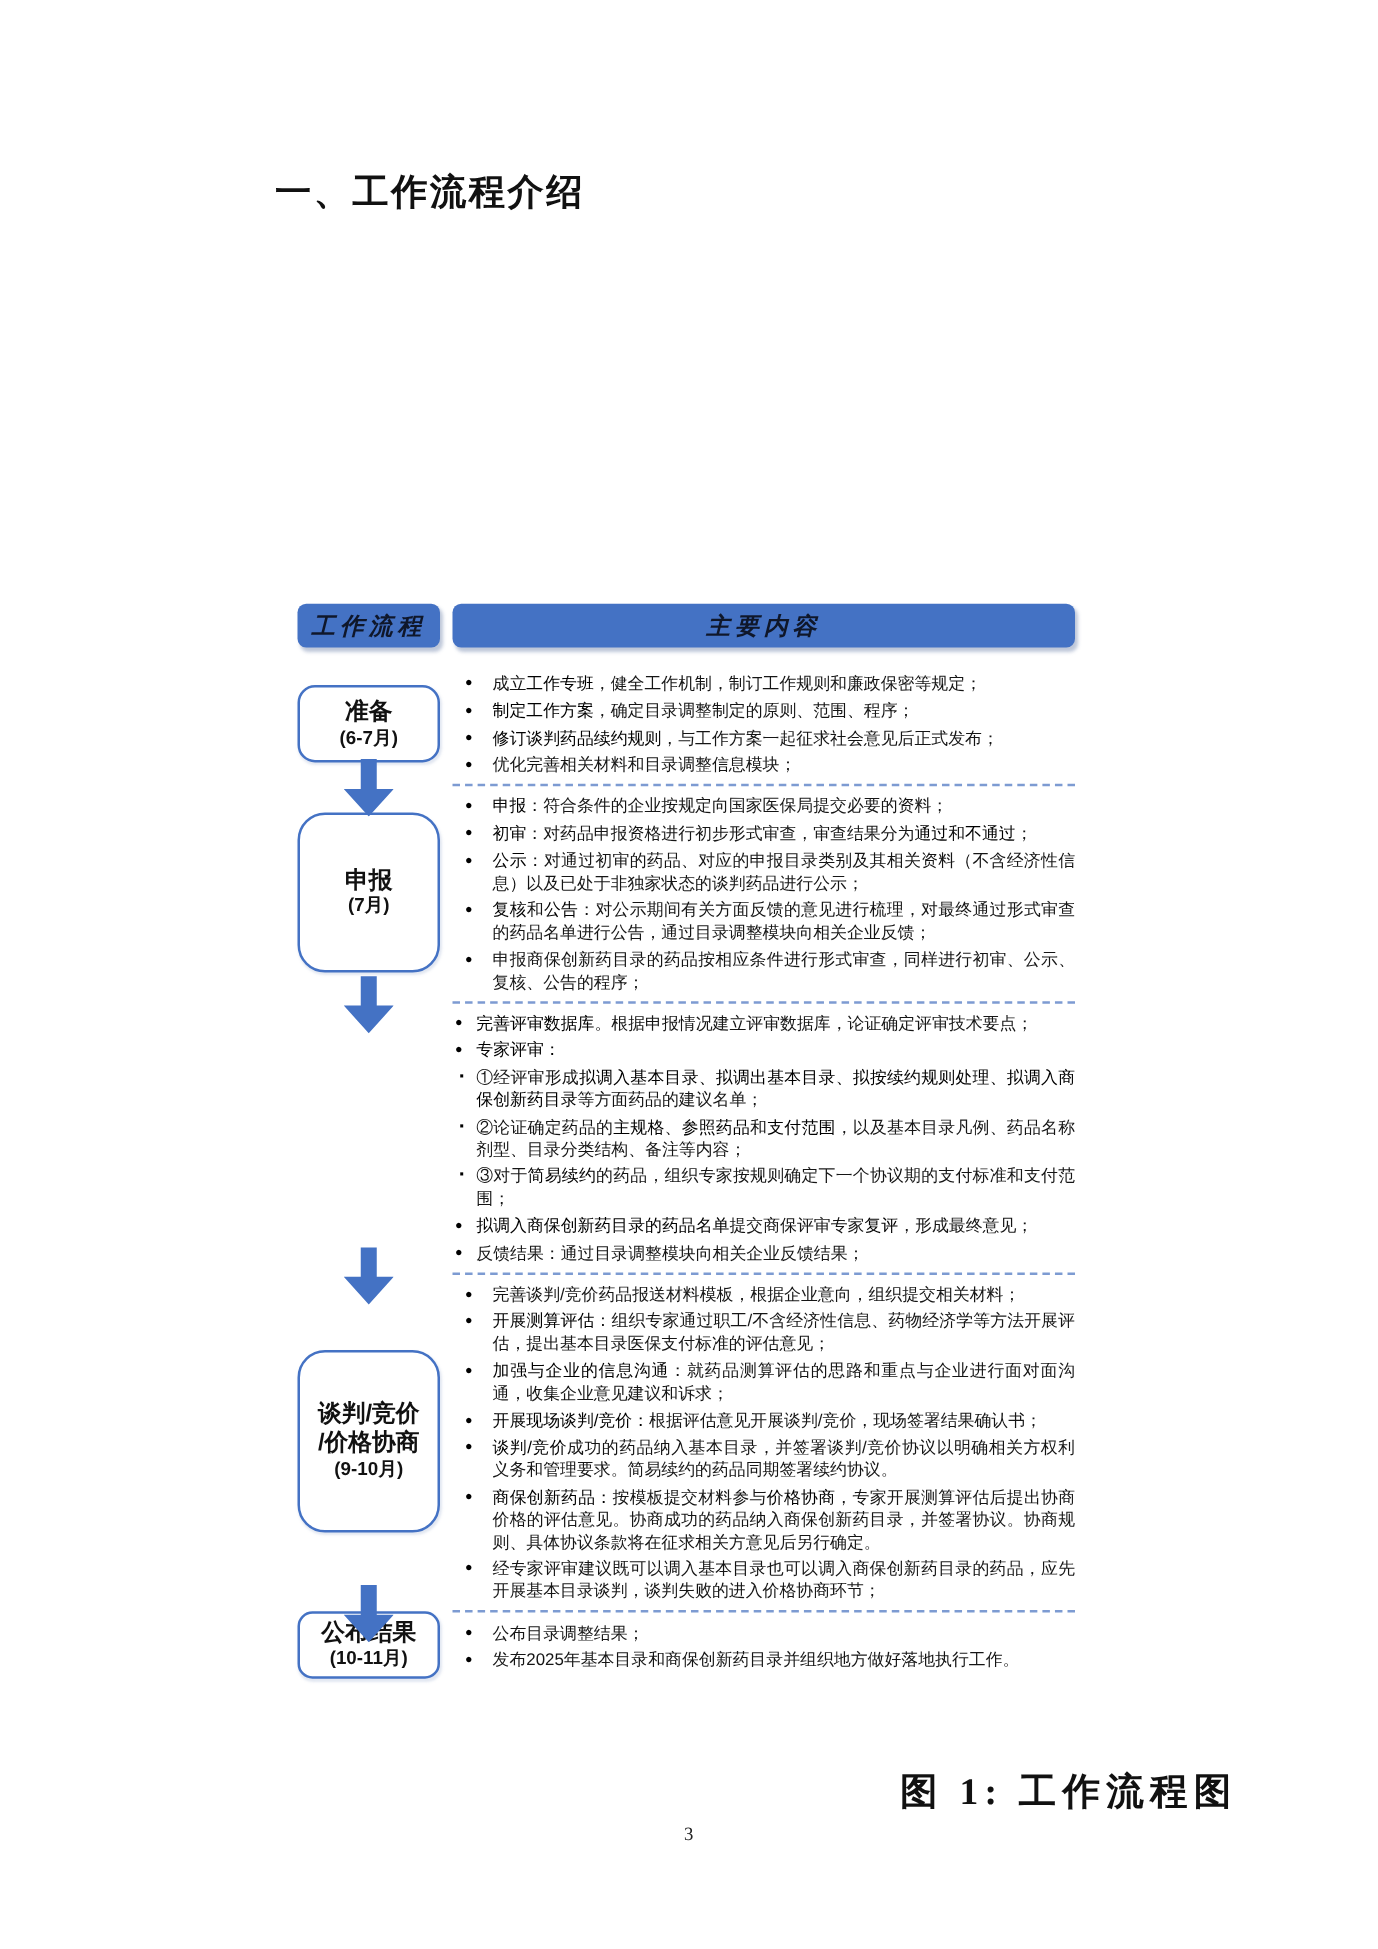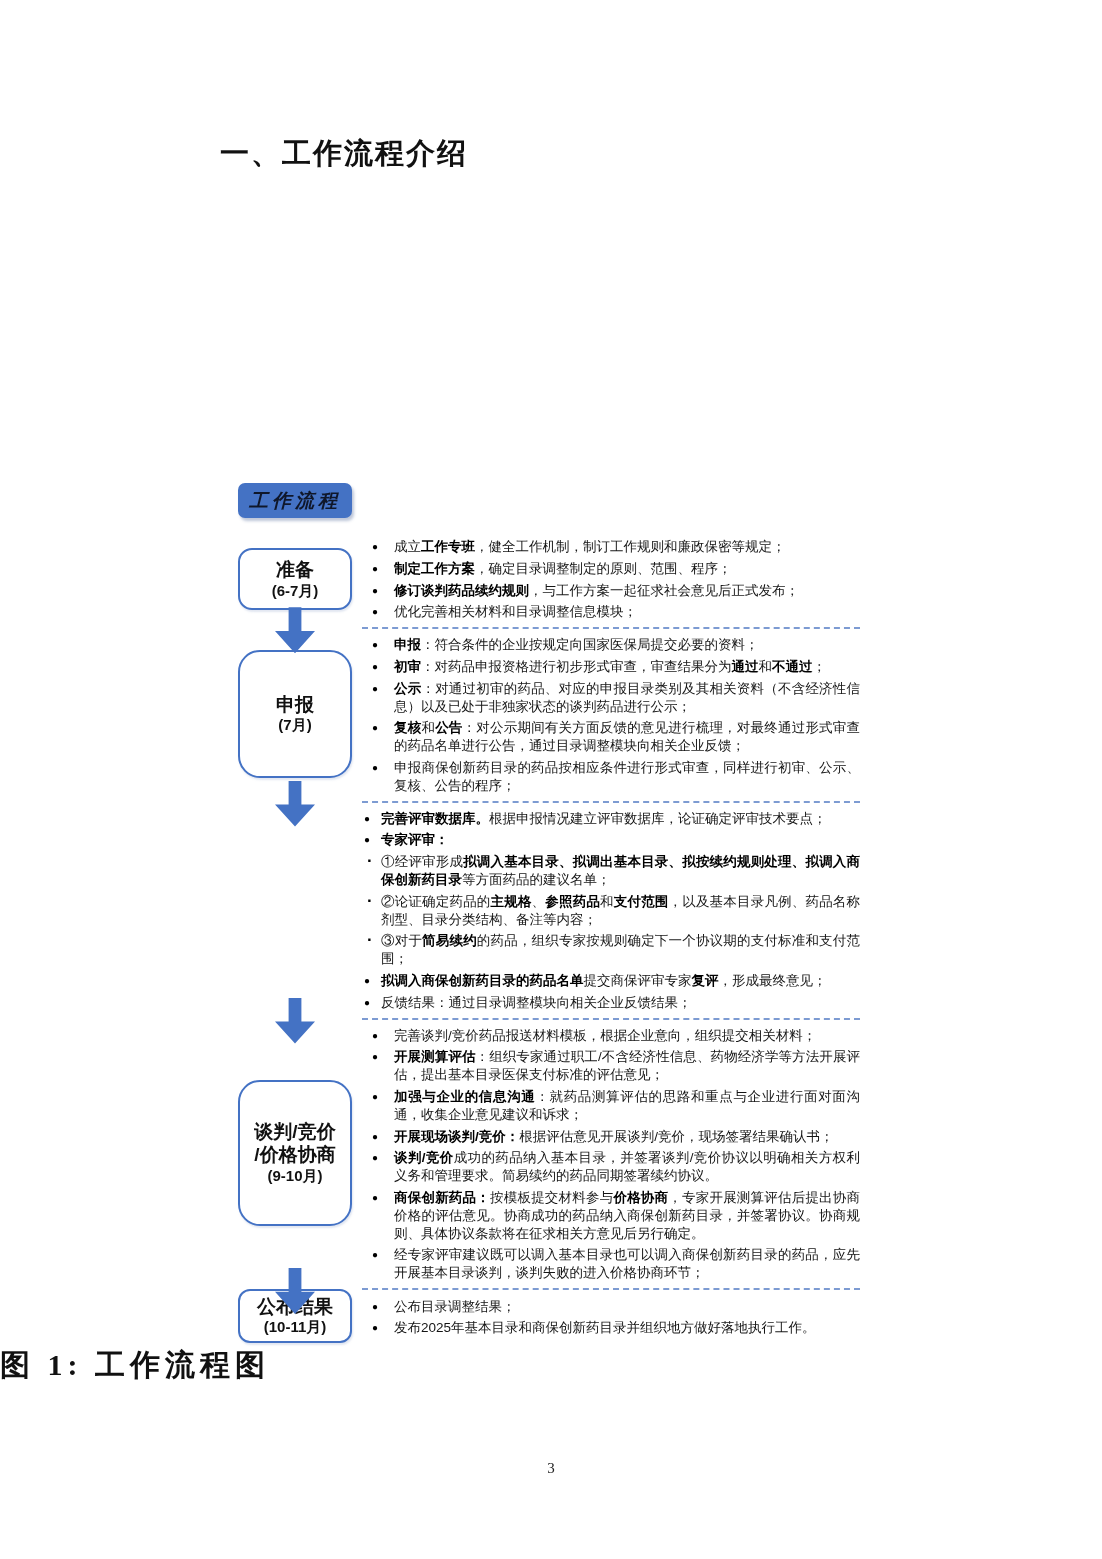--- a/index.html
+++ b/index.html
@@ -111,26 +111,26 @@
   .bullet.sub .marker{
     font-size:17px;font-weight:bold;line-height:16px;
     width:17px;padding-left:3px;
   }
   .btext{
     flex:1;
     font-size:13.5px;line-height:17.8px;
     text-align:justify;text-justify:inter-ideograph;
     color:#151515;
   }
-  .btext .b{font-weight:bold;color:#000;}
+  .btext .b{font-weight:normal;color:#000;}
 
   
   .caption{
-    position:absolute;left:0;top:1345px;width:990px;
-    text-align:left;
+    position:absolute;left:0;top:1413px;width:990px;
+    text-align:right;
     font-family:"Liberation Serif", serif;
     font-size:30px;font-weight:bold;
     letter-spacing:5px;
   }
   .pagenum{
     position:absolute;left:0;top:1460px;width:1102px;
     text-align:center;
     font-family:"Liberation Serif", serif;
     font-size:15px;color:#222;
   }
@@ -139,20 +139,21 @@
 <body>
 
 <div class="page">
 
   <div class="heading">一、工作流程介绍</div>
 
 
   <div class="figure">
     <div class="flow-header">
       <div class="fh-box fh-left">工作流程</div>
+      <div class="fh-box fh-right">主要内容</div>
     </div>
     <div id="flow-rows">
         <div class="flow-row">
           <div class="stage-cell">
             <div class="stage-box">
               <div class="stage-label">准备</div>
               <div class="stage-period">(6-7月)</div>
             </div>
             <div class="down-arrow"></div>
           </div>

